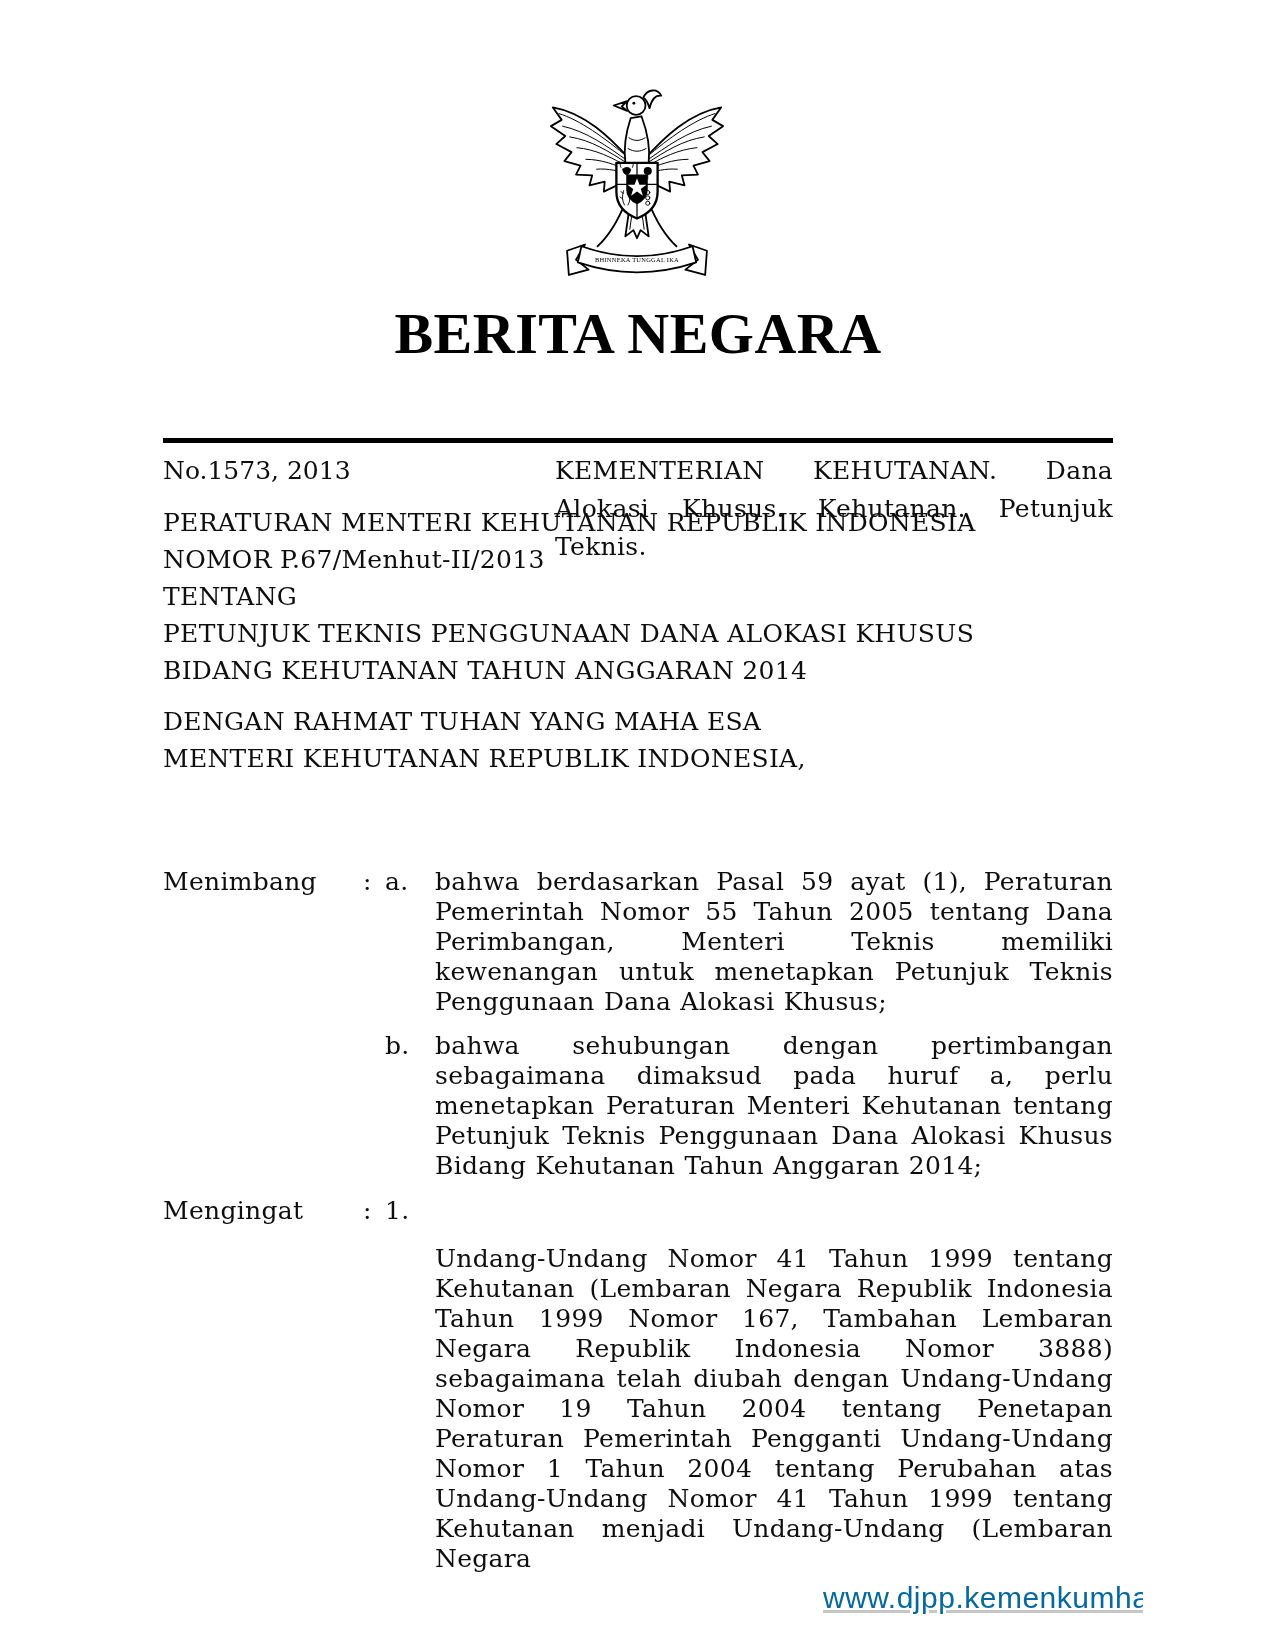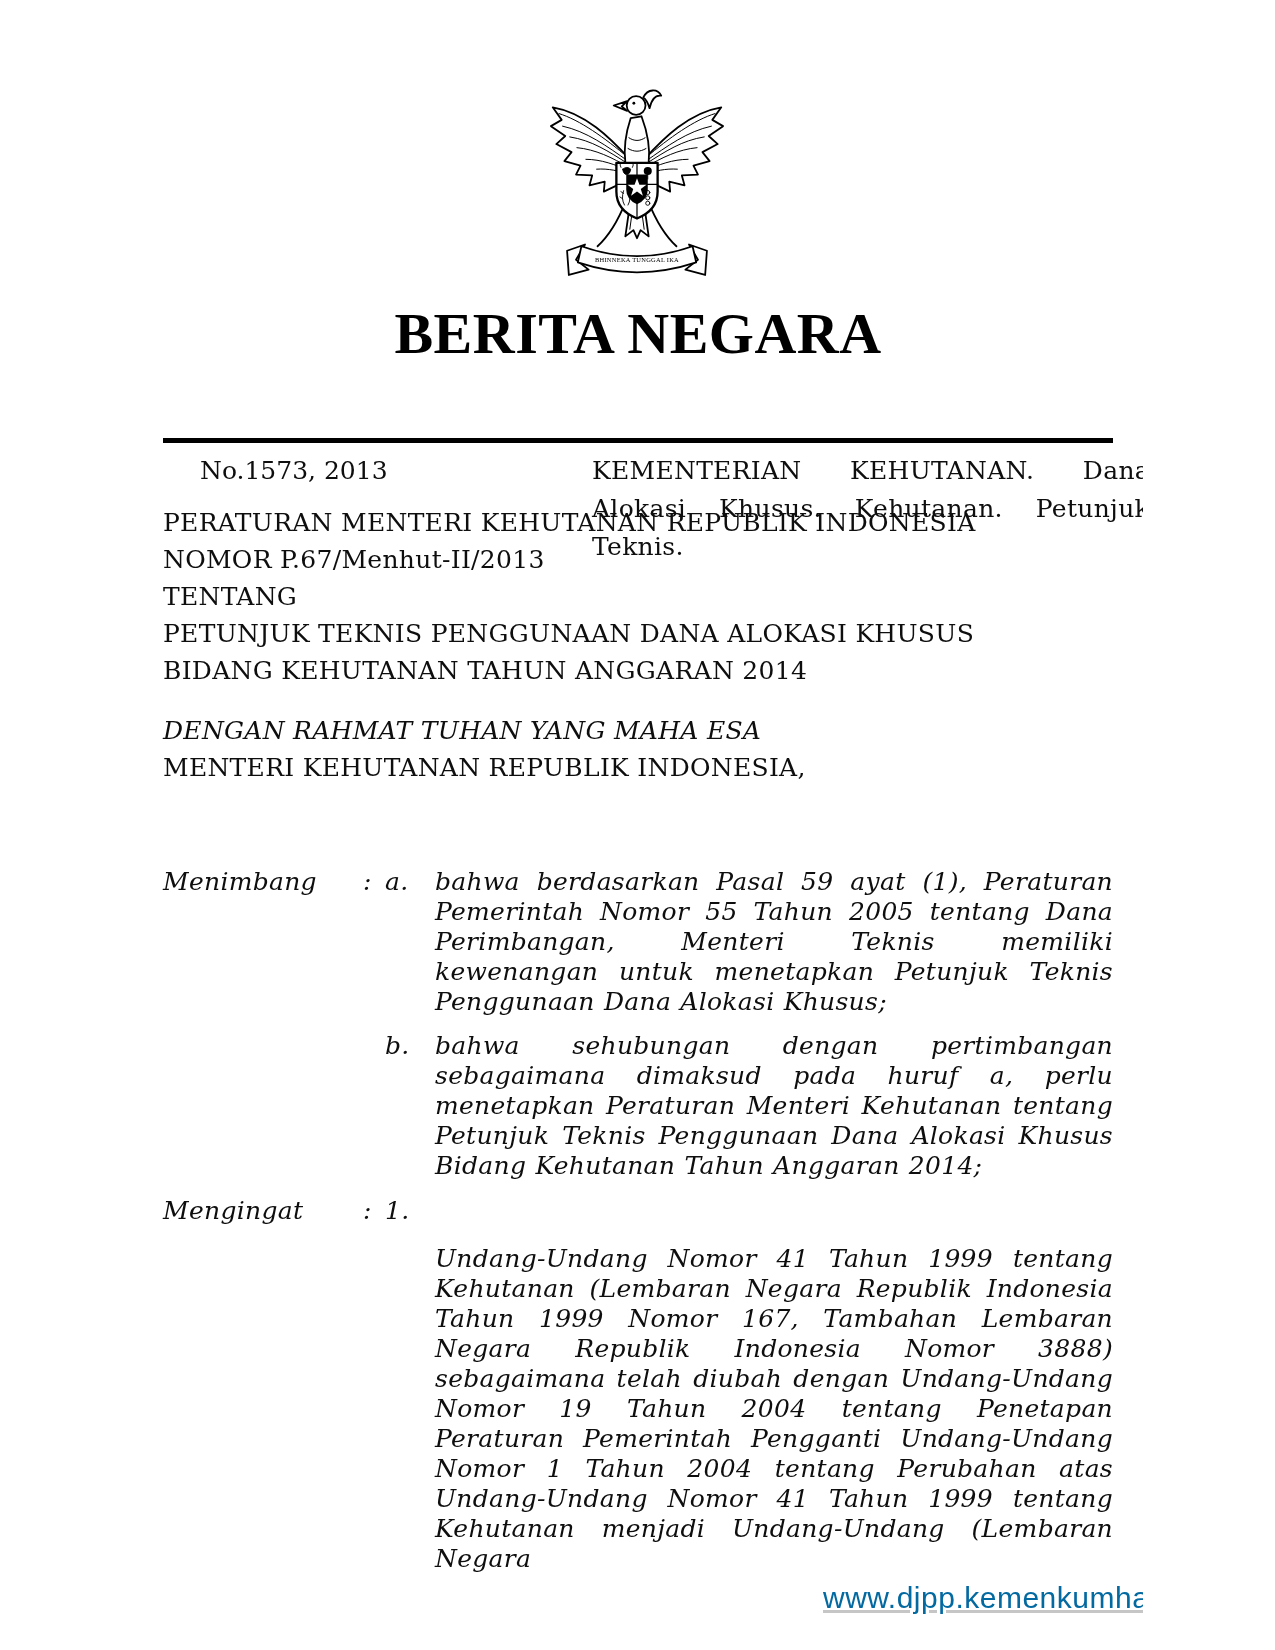--- a/index.html
+++ b/index.html
@@ -50,49 +50,48 @@
   
   .issue-row {
     position: absolute;
     left: 163px;
     top: 452px;
     width: 950px;
     display: flex;
     font-size: 25px;
     line-height: 38px;
   }
-  .issue-number { width: 392px; flex: 0 0 392px; margin-left: 37px; }
+  .issue-number { width: 392px; flex: 0 0 392px; }
   .issue-subject {
     width: 558px; flex: 0 0 558px;
     text-align: justify;
     letter-spacing: 0.3px;
   }
 
   
   .doc-title {
     position: absolute;
     left: 163px;
     top: 504px;
     width: 950px;
     font-size: 25px;
     letter-spacing: 0.3px;
   }
   .doc-title .t-line { line-height: 37px; }
-  .doc-title .gap-before { margin-top: 23px; font-style: italic; }
+  .doc-title .gap-before { margin-top: 14px; }
 
   
   .sections {
     position: absolute;
     left: 163px;
     top: 867px;
     width: 950px;
     font-size: 25px;
     line-height: 30px;
     letter-spacing: 0.3px;
-    font-style: italic;
   }
   .sec-row {
     display: grid;
     grid-template-columns: 200px 22px 50px 678px;
   }
   .sec-row + .sec-row { margin-top: 14px; }
   .sec-row.new-section { margin-top: 15px; }
   .col-text {
     text-align: justify;
     word-spacing: 1px;

